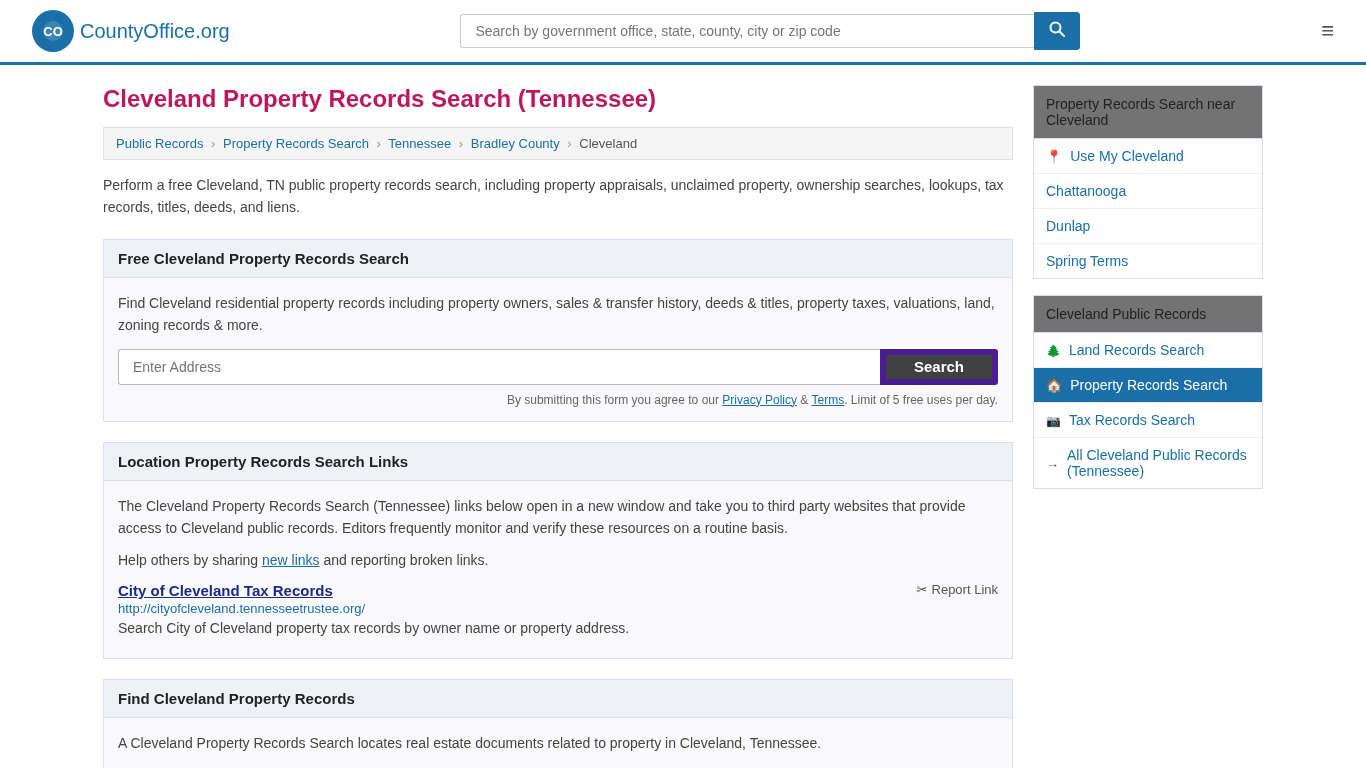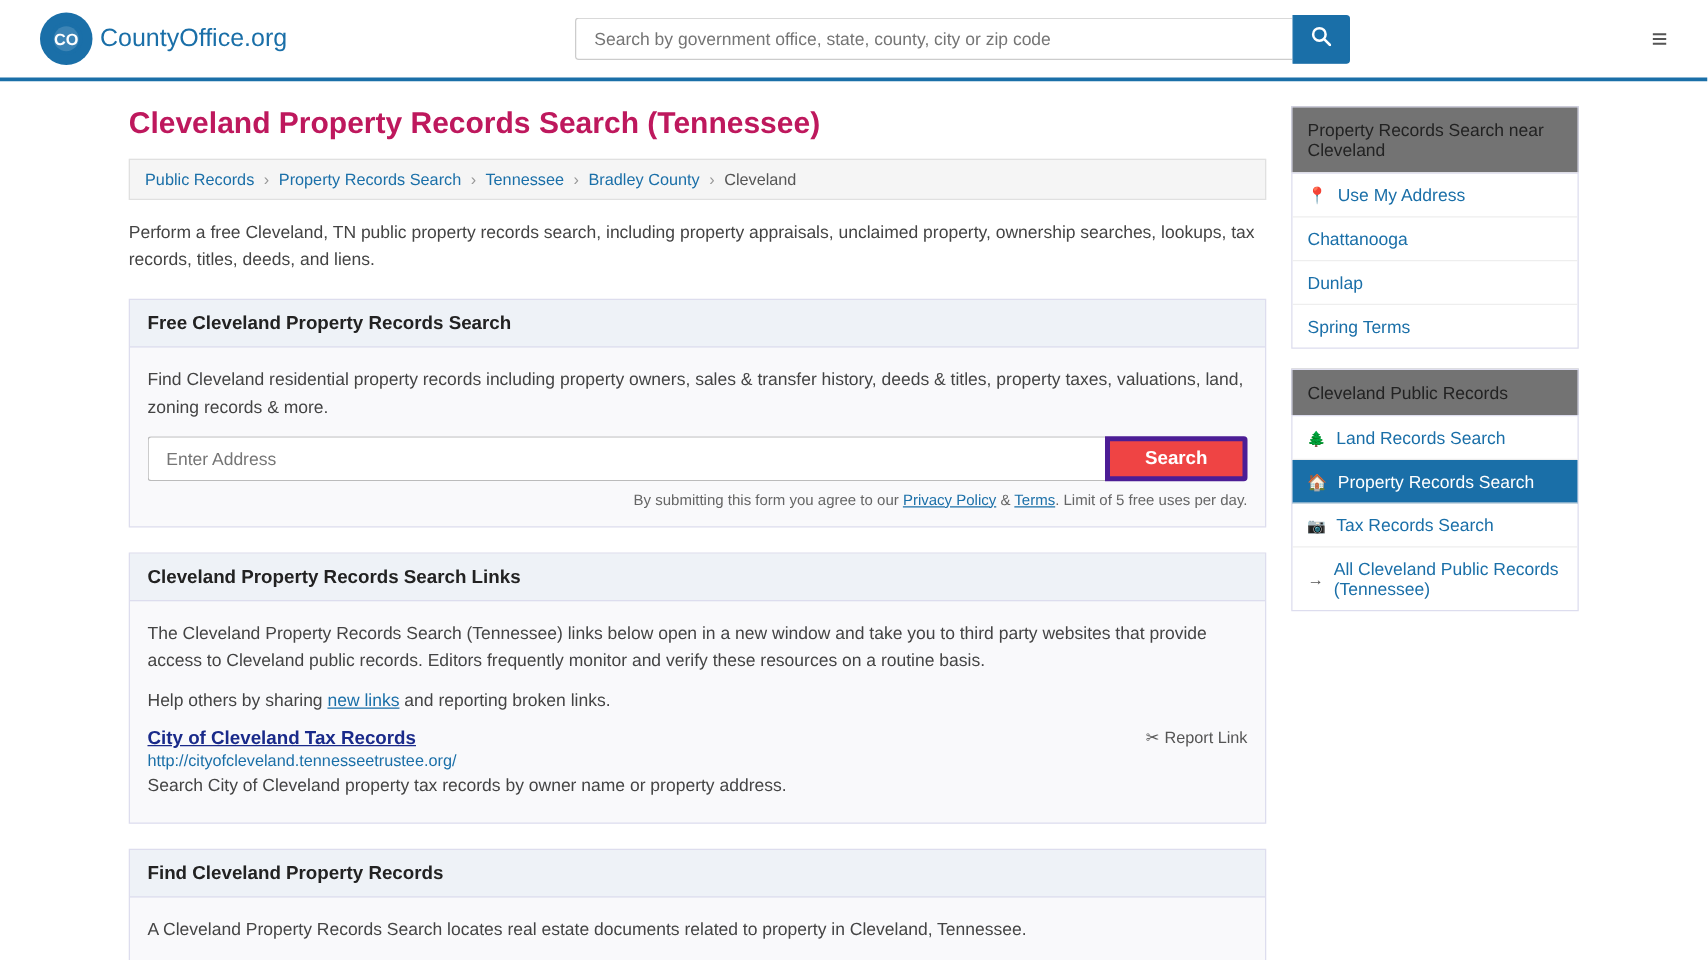--- a/index.html
+++ b/index.html
@@ -156,23 +156,23 @@
       flex: 1;
       padding: 9px 14px;
       border: 1px solid #bbb;
       border-right: none;
       border-radius: 3px 0 0 3px;
       font-size: 14px;
       outline: none;
       color: #999;
     }
     #address-search-btn {
-      background: #ef4444;
+      background: #404040;
       color: #fff;
-      border: 4px solid #4c1d95;
+      border: 6px solid #4c1d95;
       border-radius: 0 3px 3px 0;
       padding: 2px 28px;
       font-size: 15px;
       font-weight: bold;
       cursor: pointer;
     }
     #form-note {
       font-size: 12px;
       color: #666;
       text-align: right;
@@ -361,21 +361,21 @@
           <input id="address-input" type="text" placeholder="Enter Address" style="">
           <button id="address-search-btn">Search</button>
         </div>
         <div id="form-note">
           <span>By submitting this form you agree to our </span><a href="#">Privacy Policy</a><span> &amp; </span><a href="#">Terms</a><span>. Limit of 5 free uses per day.</span>
         </div>
       </div>
     </div>
 
     <div id="links-section" class="section-box">
-      <div class="section-header">Cleveland Property Records Search Links</div>
+      <div class="section-header">Location Property Records Search Links</div>
       <div class="section-body">
         <p>The Cleveland Property Records Search (Tennessee) links below open in a new window and take you to third party websites that provide access to Cleveland public records. Editors frequently monitor and verify these resources on a routine basis.</p>
         <p id="new-links-note">
           <span>Help others by sharing </span><a href="#">new links</a><span> and reporting broken links.</span>
         </p>
 
         <div class="record-item">
           <div class="record-item-header">
             <span class="record-title">City of Cleveland Tax Records</span>
             <button class="report-link-btn">
@@ -399,21 +399,21 @@
 
   </div>
 
   <div id="sidebar">
 
     <div id="sidebar-nearby">
       <div class="sidebar-section-title">Property Records Search near Cleveland</div>
       <div class="sidebar-section-body">
         <a class="sidebar-link-item" href="#">
           <span class="sidebar-link-icon icon-pin"></span>
-          <span>Use My Address</span>
+          <span>Use My Cleveland</span>
         </a>
         <a class="sidebar-link-item" href="#">
           <span>Chattanooga</span>
         </a>
         <a class="sidebar-link-item" href="#">
           <span>Dunlap</span>
         </a>
         <a class="sidebar-link-item" href="#">
           <span>Spring Terms</span>
         </a>

